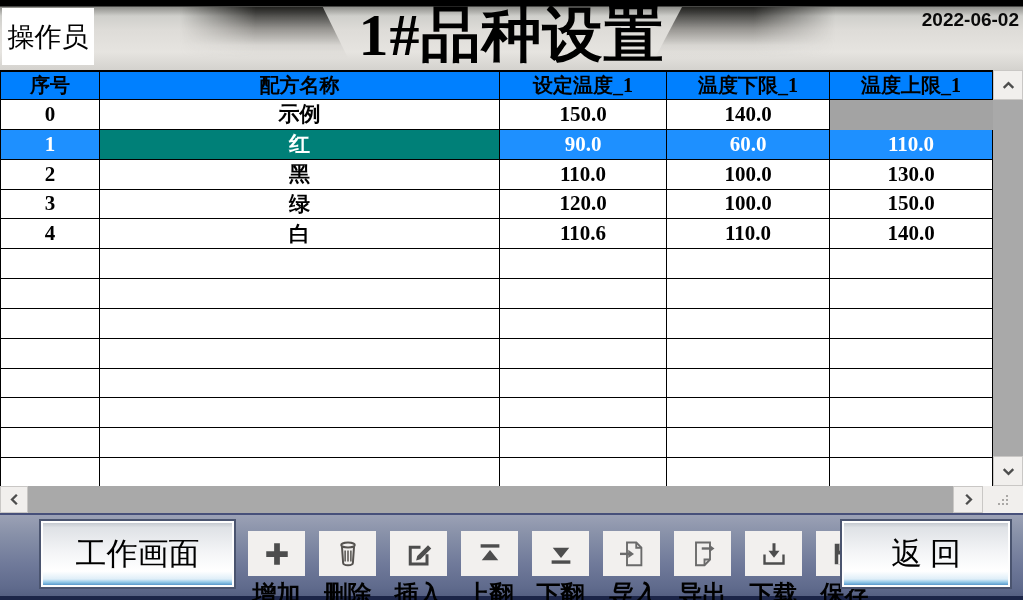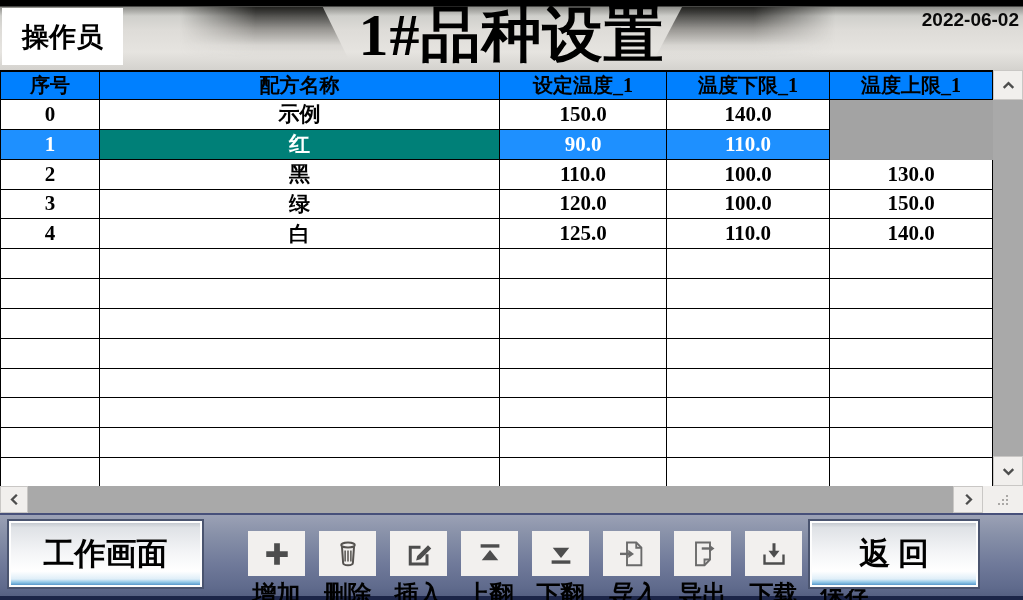--- a/index.html
+++ b/index.html
@@ -3,22 +3,22 @@
 <meta charset="utf-8">
 <style>
   html,body{margin:0;padding:0;background:#222;}
   .screen{position:relative;width:1023px;height:600px;background:#fff;overflow:hidden;
           font-family:"Liberation Serif","DejaVu Serif",serif;}
 
   
   .titlebar{position:absolute;left:0;top:0;width:1023px;height:70px;
     background:linear-gradient(180deg,#000 0,#000 6px,#8e8e8a 7px,#cccccà 14px,#d8d6d2 24px,#e4e2de 48px,#d2d0cc 70px);
     background:linear-gradient(180deg,#000 0,#000 6px,#8e8e8a 7px,#cfcfcb 16px,#dedcd8 30px,#e6e4e0 52px,#d4d2ce 70px);}
-  .operator{position:absolute;left:2px;top:8px;width:121px;height:57px;background:#fff;
-    display:flex;align-items:center;justify-content:center;font-size:27px;font-weight:700;color:#000;cursor:pointer;}
+  .operator{position:absolute;left:2px;top:8px;width:92px;height:57px;background:#fff;
+    display:flex;align-items:center;justify-content:center;font-size:27px;font-weight:400;color:#000;cursor:pointer;}
   .deco{position:absolute;top:7px;height:51px;pointer-events:none;}
   .deco-left{left:180px;width:168px;clip-path:polygon(0 0,85% 0,100% 100%,0 100%);
     background:linear-gradient(180deg,rgba(25,25,23,.92),rgba(90,88,84,.55) 42%,rgba(160,158,154,.18) 75%,rgba(200,198,194,0));
     -webkit-mask-image:linear-gradient(to left,#000 55%,transparent);mask-image:linear-gradient(to left,#000 55%,transparent);}
   .deco-right{left:655px;width:180px;clip-path:polygon(15% 0,100% 0,100% 100%,0 100%);
     background:linear-gradient(180deg,rgba(25,25,23,.92),rgba(90,88,84,.55) 42%,rgba(160,158,154,.18) 75%,rgba(200,198,194,0));
     -webkit-mask-image:linear-gradient(to right,#000 55%,transparent);mask-image:linear-gradient(to right,#000 55%,transparent);}
   .title{position:absolute;left:0;top:6px;width:1023px;text-align:center;
     font-size:60px;font-weight:700;line-height:58px;color:#000;letter-spacing:1px;}
   .datetime{position:absolute;right:4px;top:5px;text-align:right;
@@ -50,21 +50,21 @@
   .hscroll .grip{position:absolute;left:983px;top:0;width:40px;height:27px;background:#f1efed;
     display:flex;align-items:center;justify-content:center;cursor:nwse-resize;}
 
   
   .toolbar{position:absolute;left:0;top:513px;width:1023px;height:87px;box-sizing:border-box;
     background:linear-gradient(180deg,#9ba1b5 0%,#8790a8 25%,#707a9a 60%,#5f6a8c 90%,#566082 100%);
     border-top:2px solid #47507a;border-bottom:4px solid #1c2548;}
   .navbtn{position:absolute;top:4px;height:70px;box-sizing:border-box;cursor:pointer;
     border:2px solid #4a546f;box-shadow:inset 0 0 0 2px #fdfdfd;
     background:linear-gradient(180deg,#b9bec6 0%,#dfe2e6 10%,#f4f5f7 48%,#ffffff 76%,#dfeef8 88%,#8fc6e6 93%,#2f74b4 100%);
-    display:flex;align-items:center;justify-content:center;font-size:31px;font-weight:700;color:#000;}
+    display:flex;align-items:center;justify-content:center;font-size:31px;font-weight:400;color:#000;margin-left:32px;}
   .navbtn.work{left:7px;width:197px;}
   .navbtn.back{left:808px;width:172px;text-align:right;}
   .tool-btn{position:absolute;top:16px;width:57px;text-align:center;cursor:pointer;margin-left:40px;}
   .tool-icon{width:57px;height:45px;background:#f2f0ee;display:flex;align-items:center;justify-content:center;}
   .tool-label{margin-top:5px;font-size:24px;font-weight:700;color:#000;line-height:26px;white-space:nowrap;}
 </style>
 </head>
 <body>
 
 <div class="screen" style="--header-blue: #0080FF; --sel-blue: #1E90FF; --sel-teal: #008078;">
@@ -91,40 +91,41 @@
         <div class="trow">
           <div class="cell">0</div>
           <div class="cell name-cell">示例</div>
           <div class="cell">150.0</div>
           <div class="cell">140.0</div>
         </div>
         <div class="trow selected">
           <div class="cell">1</div>
           <div class="cell name-cell">红</div>
           <div class="cell">90.0</div>
+          <div class="cell">60.0</div>
           <div class="cell">110.0</div>
         </div>
         <div class="trow">
           <div class="cell">2</div>
           <div class="cell name-cell">黑</div>
           <div class="cell">110.0</div>
           <div class="cell">100.0</div>
           <div class="cell">130.0</div>
         </div>
         <div class="trow">
           <div class="cell">3</div>
           <div class="cell name-cell">绿</div>
           <div class="cell">120.0</div>
           <div class="cell">100.0</div>
           <div class="cell">150.0</div>
         </div>
         <div class="trow">
           <div class="cell">4</div>
           <div class="cell name-cell">白</div>
-          <div class="cell">125.0</div>
+          <div class="cell">110.6</div>
           <div class="cell">110.0</div>
           <div class="cell">140.0</div>
         </div>
         <div class="trow">
           <div class="cell"></div>
           <div class="cell name-cell"></div>
           <div class="cell"></div>
           <div class="cell"></div>
           <div class="cell"></div>
         </div>

